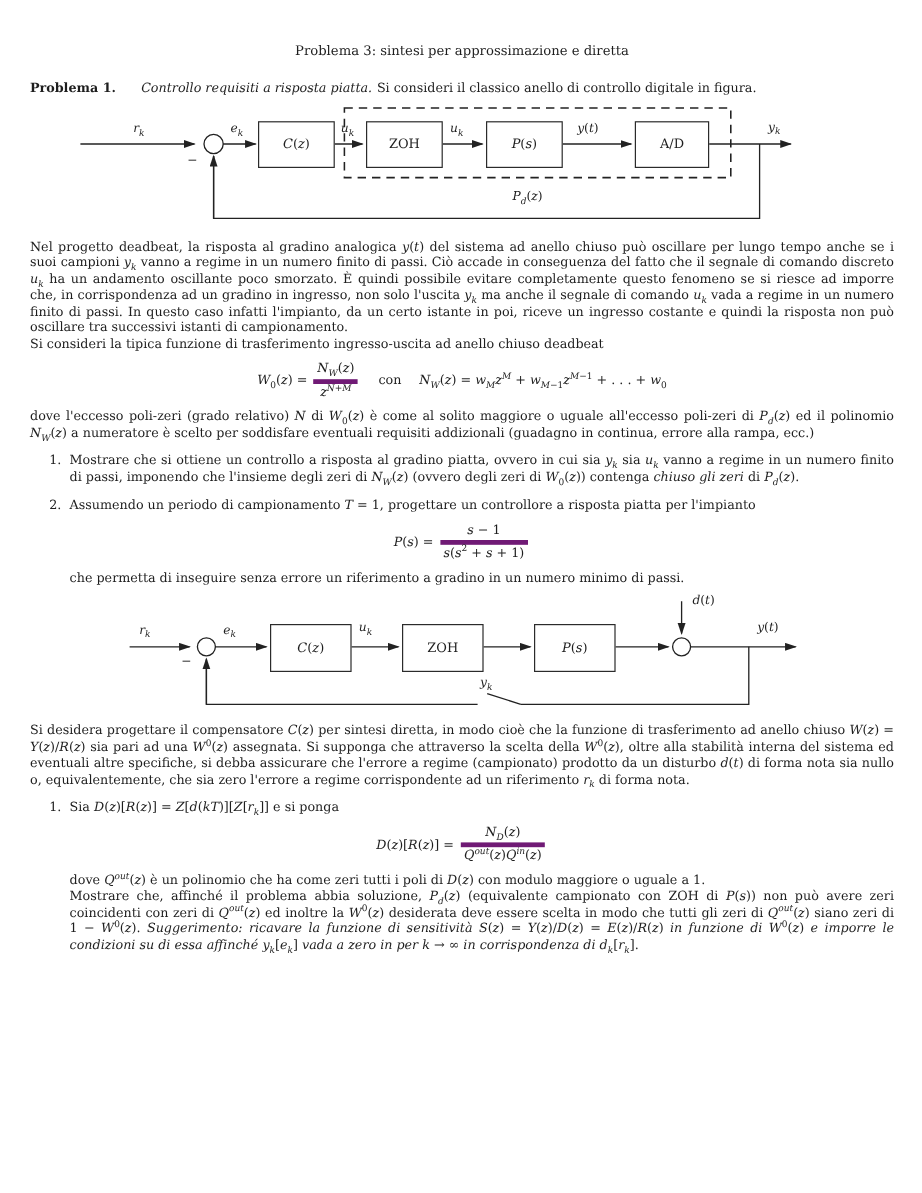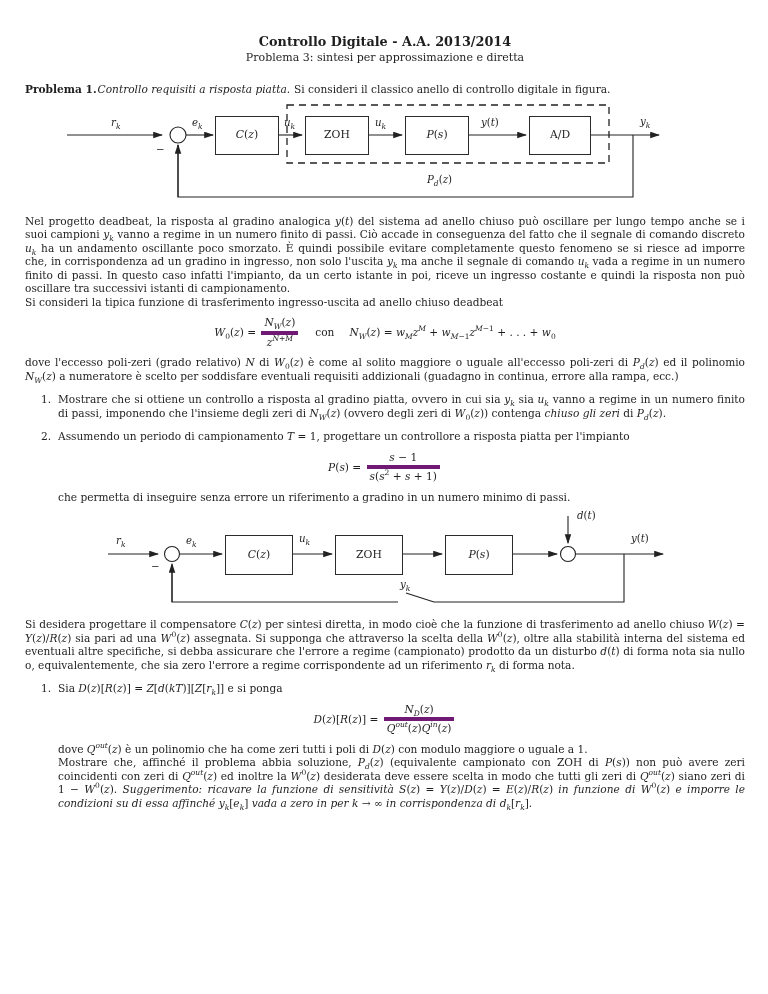--- a/index.html
+++ b/index.html
@@ -10,21 +10,21 @@
     font-family:"DejaVu Serif", serif;
     font-size:10.6px;line-height:13.5px;
     overflow:hidden;position:relative;
   }
   .center{text-align:center;}
   .title{font-weight:bold;font-size:12.8px;line-height:15px;}
   .subtitle{font-size:11px;line-height:15px;margin-top:1px;}
   .par{text-align:justify;margin:0;}
   .bold{font-weight:bold;}
   .it{font-style:italic;}
-  .plabel{margin-right:1px;}
+  .plabel{margin-right:21px;}
   .ptopic{margin-right:4px;}
   sub,sup{font-size:7.5px;line-height:0;}
   .formula{text-align:center;margin:7px 0;font-size:10.6px;}
   .frac{display:inline-block;vertical-align:middle;text-align:center;margin:0 2px;}
   .frac .num{display:block;padding:0 3px 1px;}
   .frac .den{display:block;border-top:4px solid #701a75;padding:1px 3px 0;}
   .fgap{display:inline-block;margin:0 15px;text-align:center;}
   .olist-item{display:flex;margin:9px 0 0 16px;}
   .olist-item .no{flex:none;width:17px;}
   .olist-item .txt{flex:1;text-align:justify;}
@@ -41,21 +41,20 @@
   }
   .d1{width:656px;height:104px;margin:6px 0 0 30px;}
   .d2{width:580px;height:102px;margin:4px 0 0 75px;}
   .mt18{margin-top:18px}.mt12{margin-top:12px}.mt10{margin-top:10px}.mt8{margin-top:8px}
 </style>
 </head>
 <body>
 
 <div class="page">
 
-  <div class="center title">Controllo Digitale - A.A. 2013/2014</div>
   <div class="center subtitle">Problema 3: sintesi per approssimazione e diretta</div>
 
   <p class="par mt18">
     <span class="bold plabel">Problema 1.</span><span class="it ptopic">Controllo requisiti a risposta piatta.</span><span>Si consideri il classico anello di controllo digitale in figura.</span>
   </p>
 
   <div class="diag d1">
     <svg width="656" height="104">
       <defs>
         <marker id="ah1" markerWidth="9" markerHeight="7" refX="8" refY="3" orient="auto">

